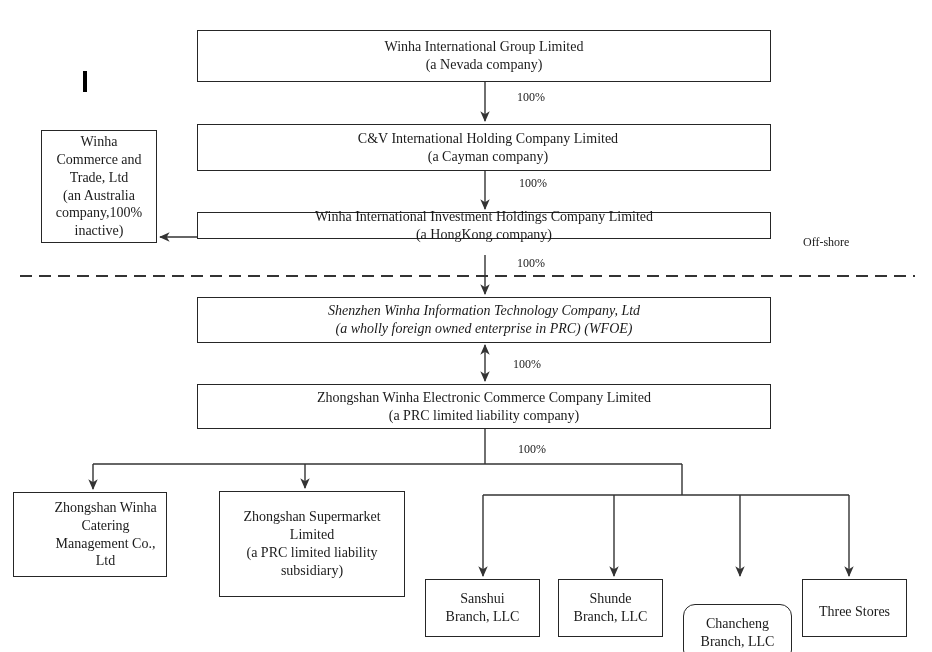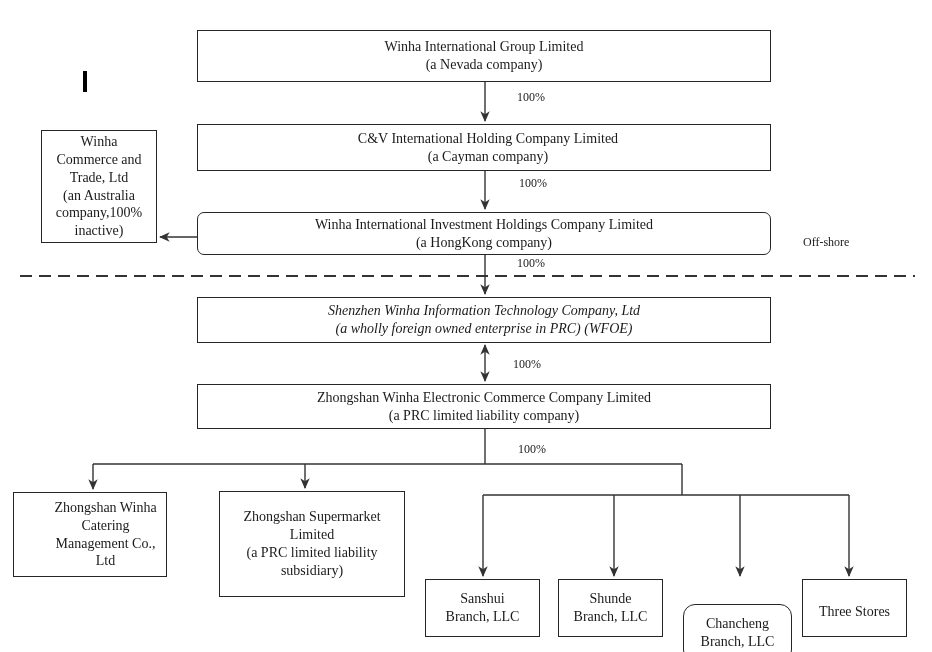--- a/index.html
+++ b/index.html
@@ -55,21 +55,21 @@
 
     <rect x="83" y="71" width="4" height="21" fill="#000000" stroke="none"></rect>
   </svg>
 
   <div class="node" style="left:197px; top:30px;  width:574px; height:52px;">Winha International Group Limited
 (a Nevada company)</div>
 
   <div class="node" style="left:197px; top:124px; width:574px; height:47px;padding-left:8px;">C&amp;V International Holding Company Limited
 (a Cayman company)</div>
 
-  <div class="node" style="left:197px; top:212px; width:574px; height:43px;border-radius:7px;">Winha International Investment Holdings Company Limited
+  <div class="node" style="left:197px; top:212px; width:574px; height:27px;">Winha International Investment Holdings Company Limited
 (a HongKong company)</div>
 
   <div class="node" style="left:41px; top:130px; width:116px; height:113px;">Winha
 Commerce and
 Trade, Ltd
 (an Australia
 company,100%
 inactive)</div>
 
   <div class="node" style="left:197px; top:297px; width:574px; height:46px;font-style:italic;">Shenzhen Winha Information Technology Company, Ltd

